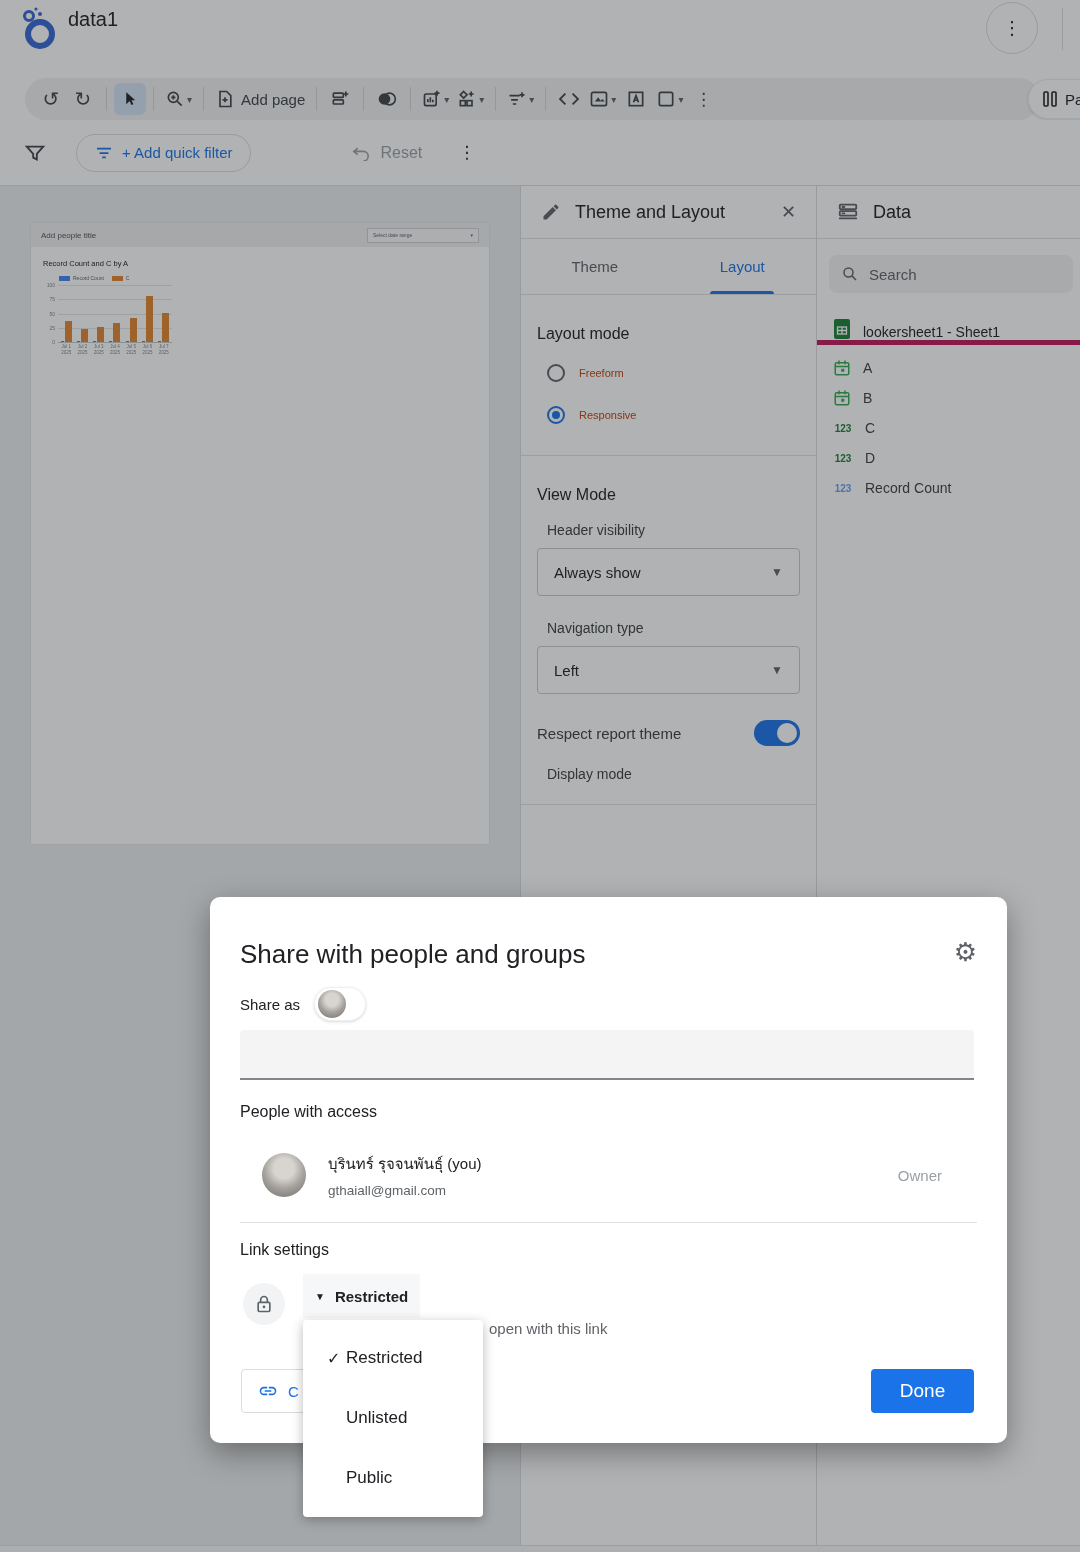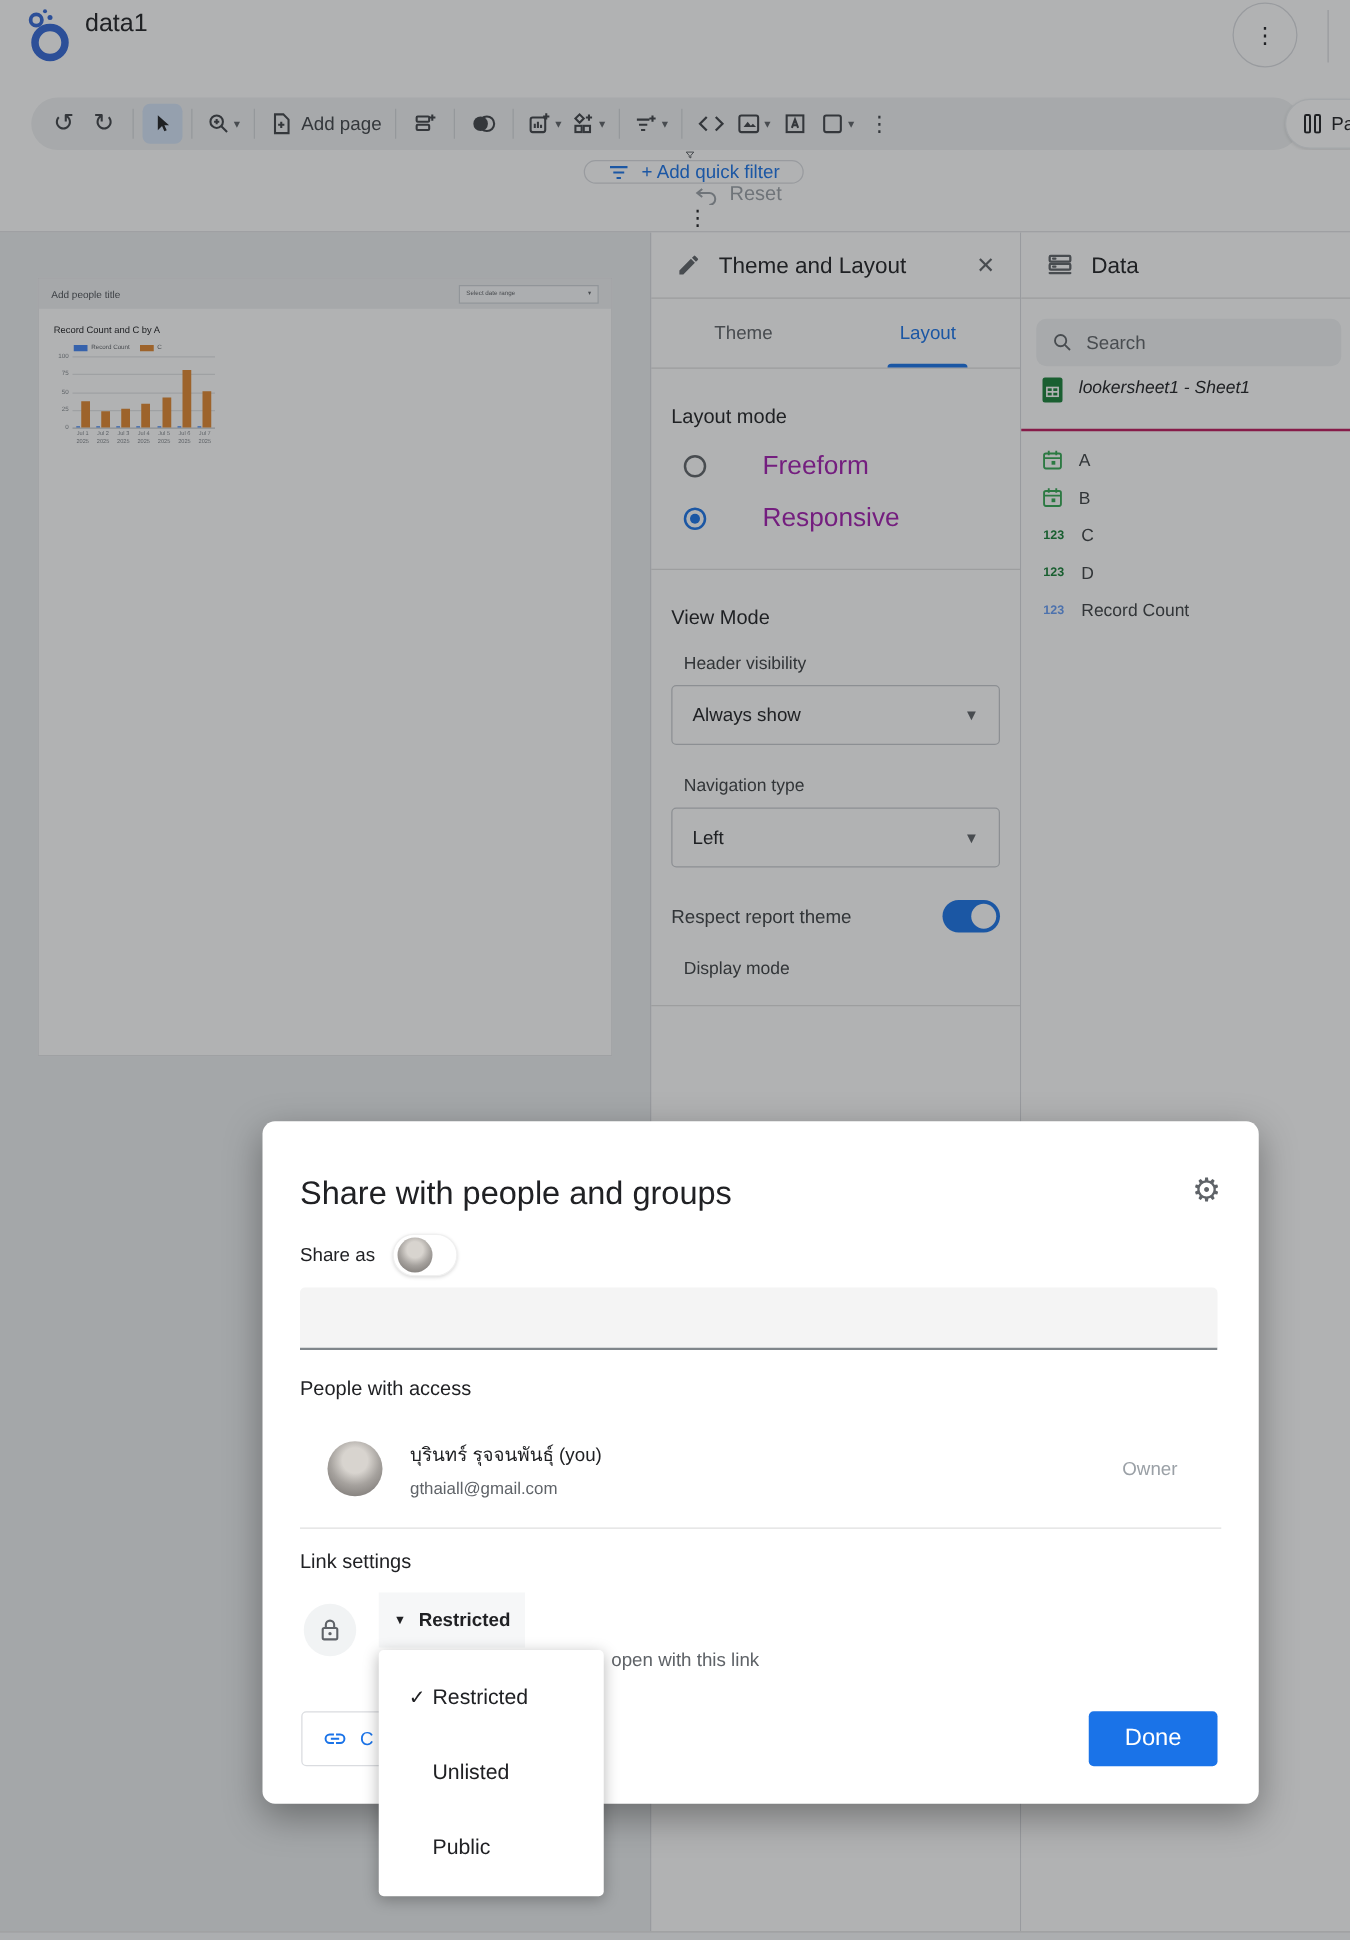--- a/index.html
+++ b/index.html
@@ -21,21 +21,21 @@
   .tb { display:flex; align-items:center; justify-content:center; height:32px; min-width:32px; padding:0 4px; border-radius:6px; color:#3f4348; }
   .tb svg { display:block; }
   .tb.sel { background:#d4e3f8; }
   .tb-sep { width:1px; height:24px; background:#d4d7da; margin:0 7px; }
   .tb-caret { font-size:10px; color:#5f6368; margin-left:2px; }
   .tb-label { font-size:15px; color:#3f4348; margin-left:6px; }
   .glyph { font-size:20px; line-height:1; }
   .pause-btn { position:absolute; top:79px; left:1028px; width:70px; height:40px; background:#fff; border:1px solid #eceff1; border-radius:20px; display:flex; align-items:center; gap:8px; padding-left:14px; box-shadow:0 1px 3px rgba(0,0,0,.12); font-size:15px; color:#202124; }
 
   
-  .filterbar { position:absolute; top:120px; left:0; width:1080px; height:66px; background:#fff; border-bottom:1px solid #dadce0; display:flex; align-items:center;flex-direction:column; }
+  .filterbar { position:absolute; top:120px; left:0; width:1080px; height:66px; background:#fff; border-bottom:1px solid #dadce0; display:flex; align-items:center; }
   .funnel { margin-left:24px; color:#3f4348; }
   .qf-pill { margin-left:30px; height:38px; border:1px solid #dadce0; border-radius:19px; display:flex; align-items:center; padding:0 18px; gap:9px; }
   .qf-pill .txt { color:#1a73e8; font-size:15px; }
   .reset { margin-left:100px; display:flex; align-items:center; gap:9px; color:#9aa0a6; font-size:16px; }
   .fb-dots { margin-left:36px; color:#202124; font-size:17px; }
 
   
   .main { position:absolute; top:186px; left:0; width:1080px; height:1359px; display:flex; }
   .canvas { width:520px; background:#eceef0; position:relative; }
   .page { position:absolute; left:30px; top:36px; width:460px; height:623px; background:#fff; border:1px solid #e3e5e7; }
@@ -66,41 +66,41 @@
   .tp-tabs { height:56px; display:flex; border-bottom:1px solid #e0e0e0; }
   .tp-tab { flex:1; display:flex; align-items:center; justify-content:center; font-size:15px; color:#5f6368; position:relative; }
   .tp-tab.active { color:#1a73e8; }
   .tp-tab.active::after { content:""; position:absolute; bottom:0; left:50%; transform:translateX(-50%); width:64px; height:3px; background:#1a73e8; border-radius:3px 3px 0 0; }
   .tp-body { padding:0 16px; }
   .sec-title { font-size:16px; color:#202124; margin-top:30px; }
   .radio-row { display:flex; align-items:center; gap:14px; margin:18px 0 0 10px; height:24px; }
   .radio { width:18px; height:18px; border:2px solid #5f6368; border-radius:50%; }
   .radio.on { border-color:#1a73e8; position:relative; }
   .radio.on::after { content:""; position:absolute; inset:3px; background:#1a73e8; border-radius:50%; }
-  .radio-lab { font-size:21px; color:#a21caf;margin-left:31px; }
+  .radio-lab { font-size:11px; color:#c2410c; }
   .tp-div { height:1px; background:#e0e0e0; margin:28px -16px 0; }
   .sub-lab { font-size:14px; color:#3c4043; margin:18px 0 0 10px; }
   .select { margin-top:10px; height:48px; border:1px solid #c7cace; border-radius:4px; display:flex; align-items:center; padding:0 16px; }
   .select .v { font-size:15px; color:#202124; }
   .select .c { margin-left:auto; color:#5f6368; font-size:12px; }
   .tog-row { display:flex; align-items:center; margin-top:26px; }
   .tog-row .l { font-size:15px; color:#3c4043; }
   .toggle { margin-left:auto; width:46px; height:26px; border-radius:13px; position:relative; }
   .toggle.on { background:#1a73e8; }
   .toggle.on::after { content:""; position:absolute; right:3px; top:3px; width:20px; height:20px; background:#fff; border-radius:50%; }
   .toggle.off { background:#e8eaed; border:1px solid #caccd0; }
   .toggle.off::after { content:""; position:absolute; left:3px; top:2px; width:20px; height:20px; background:#5f6368; border-radius:50%; }
 
   
   .data-panel { flex:1; background:#fff; }
   .dp-head { height:53px; display:flex; align-items:center; gap:14px; padding:0 20px; border-bottom:1px solid #e0e0e0; }
   .dp-head .t { font-size:18px; color:#202124; }
   .search-box { margin:16px 0 0 12px; width:244px; height:38px; background:#f1f3f4; border-radius:8px; display:flex; align-items:center; gap:10px; padding:0 12px; color:#5f6368; }
   .search-box .ph { font-size:15px; color:#5f6368; }
-  .src-row { display:flex; align-items:flex-start; gap:12px; padding:0 16px; height:44px; margin-top:8px; border-bottom:2px solid #be185d;font-style:italic; }
+  .src-row { display:flex; align-items:flex-end; gap:12px; padding:0 16px; height:44px; margin-top:8px; border-bottom:5px solid #be185d; }
   .src-row .t { font-size:14px; color:#202124; }
   .field-row { display:flex; align-items:center; gap:12px; padding:0 16px; height:30px; }
   .field-row .fl { font-size:14px; color:#3c4043; }
   .num-ic { font-size:10px; font-weight:bold; width:20px; text-align:center; }
   .num-ic.g { color:#188038; } .num-ic.b { color:#669df6; }
 
   
   .scrim { position:absolute; inset:0; background:rgba(32,33,36,0.35); z-index:10; }
   .bottom-strip { position:absolute; top:1545px; left:0; width:1080px; height:7px; background:#f8f9fa; border-top:1px solid #e0e0e0; }
 

